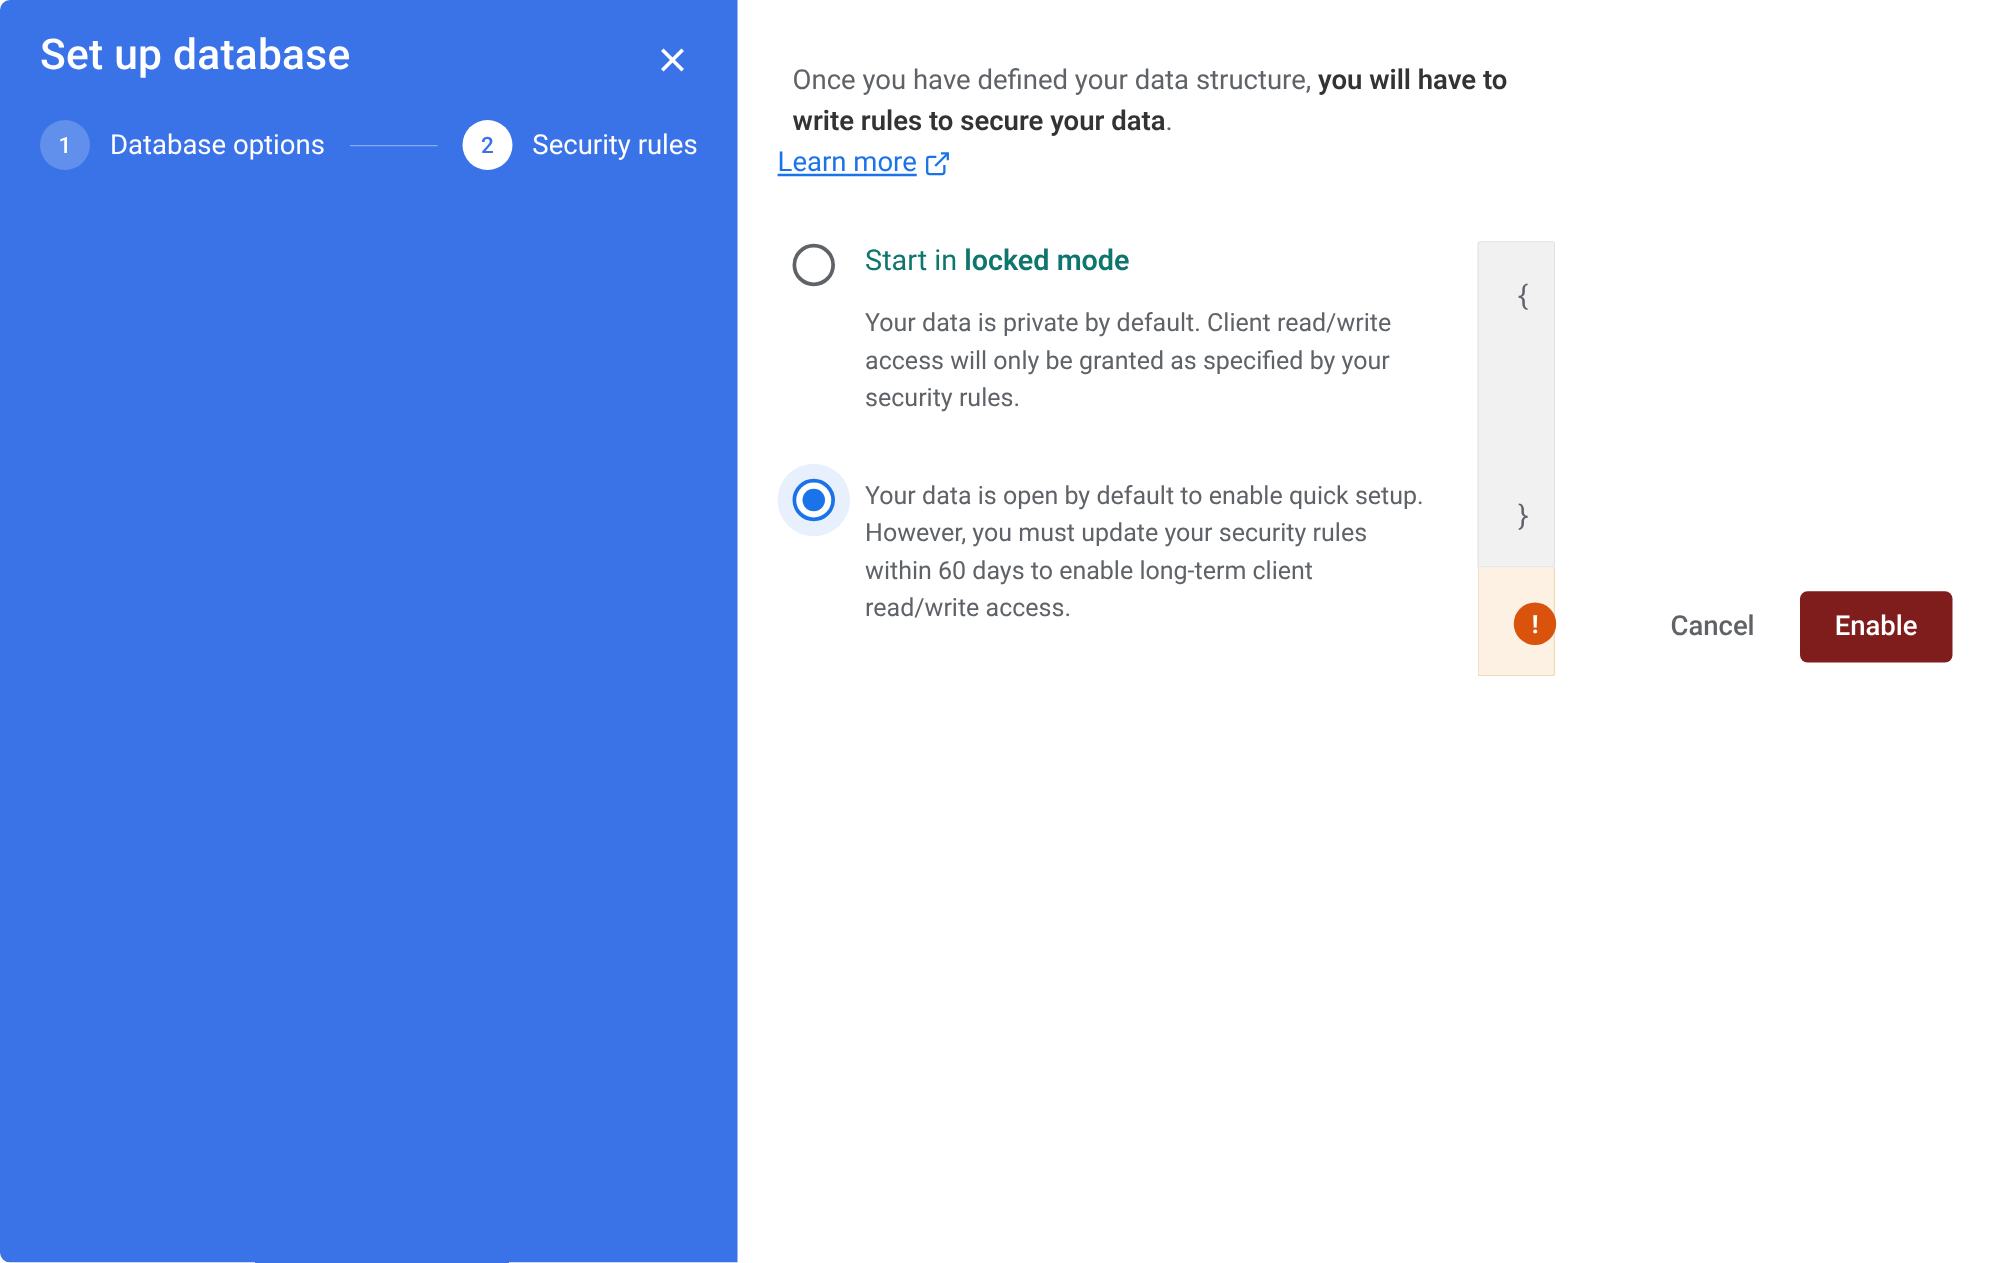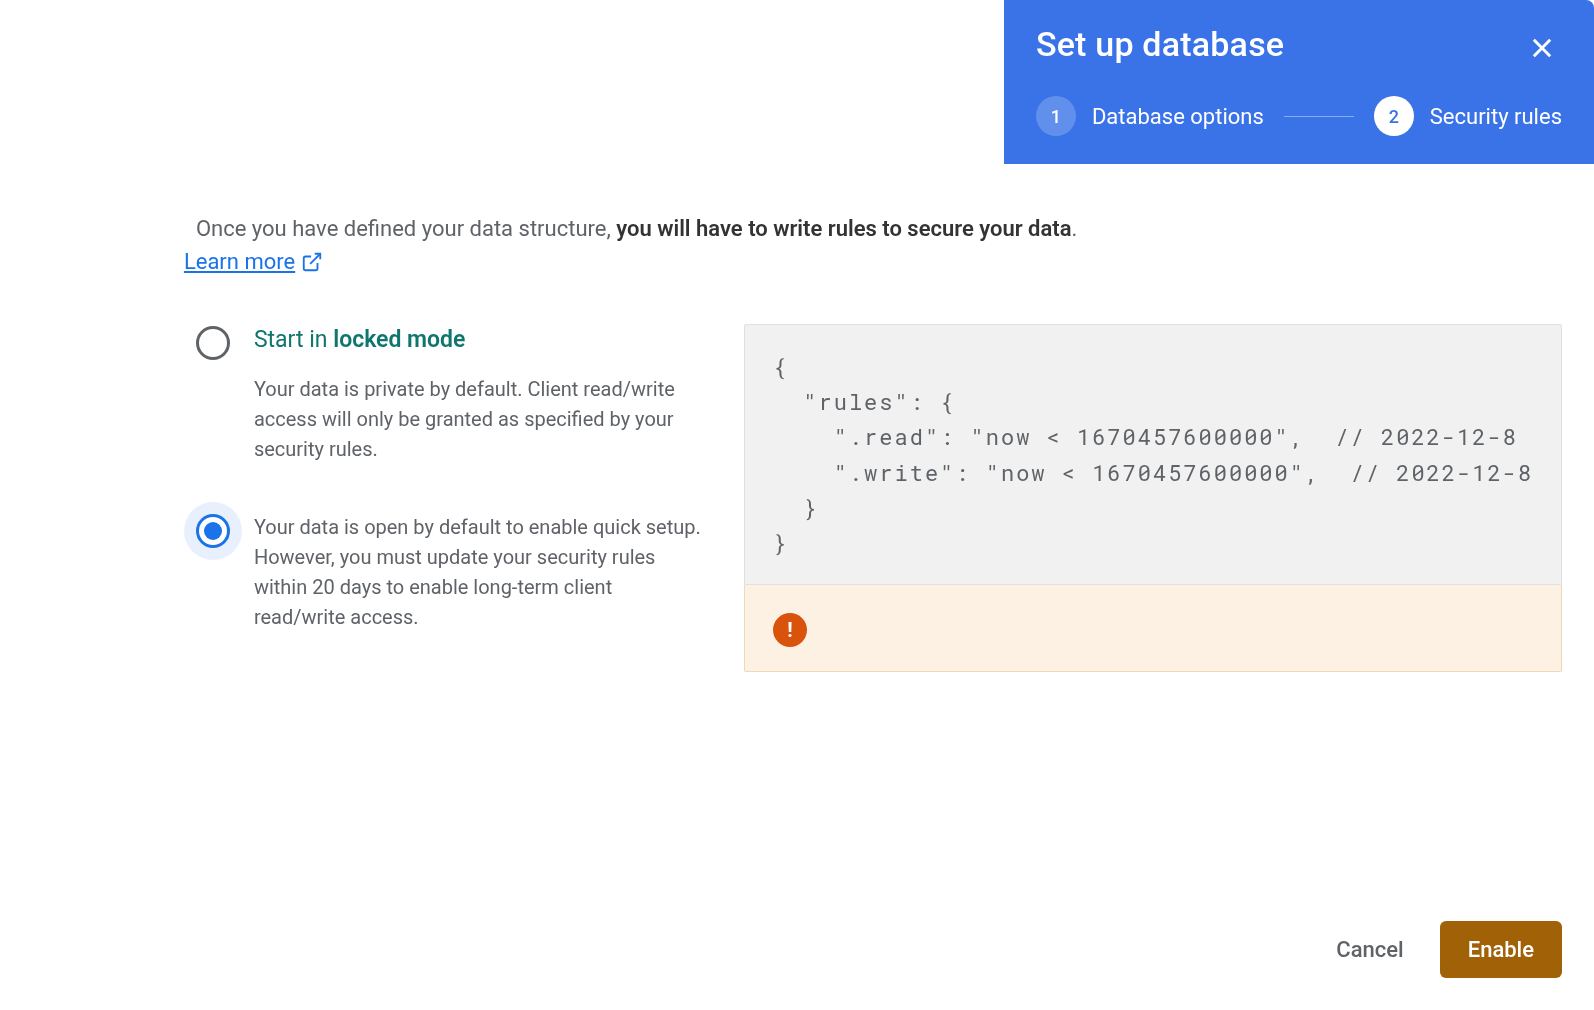--- a/index.html
+++ b/index.html
@@ -11,24 +11,23 @@
       font-family: 'Roboto', -apple-system, BlinkMacSystemFont, 'Segoe UI', Arial, sans-serif;
       background: #fff;
       width: 1594px;
       height: 1010px;
       overflow: hidden;
     }
     .modal {
       width: 100%;
       height: 100%;
       display: flex;
-      flex-direction: column;
+      flex-direction: row;
       border-radius: 8px;
       overflow: hidden;
-      align-items: flex-end;
     }
     .header {
       background: #3a73e8;
       color: #fff;
       padding: 24px 32px 28px 32px;
       position: relative;
     }
     .header-title {
       font-size: 34px;
       font-weight: 500;
@@ -242,21 +241,21 @@
       padding: 16px 28px;
       border-radius: 6px;
       cursor: pointer;
       font-family: inherit;
     }
     .btn-cancel {
       background: transparent;
       color: #5f6368;
     }
     .btn-enable {
-      background: #a16207;
+      background: #7f1d1d;
       color: #fff;
     }
   </style>
 </head>
 <body>
 
 <div class="modal">
   <div class="header">
     <div class="header-title">Set up database</div>
     <button class="close-btn">
@@ -305,21 +304,21 @@
           </div>
         </div>
 
         <div class="option">
           <div class="radio selected">
             <div class="outer-ring"></div>
             <div class="circle"></div>
             <div class="dot"></div>
           </div>
           <div class="option-content">
-            <div class="option-desc">Your data is open by default to enable quick setup. However, you must update your security rules within 20 days to enable long-term client read/write access.</div>
+            <div class="option-desc">Your data is open by default to enable quick setup. However, you must update your security rules within 60 days to enable long-term client read/write access.</div>
           </div>
         </div>
       </div>
 
       <div class="preview-col">
         <div class="code-box">{
   "rules": {
     ".read": "now &lt; 1670457600000",  // 2022-12-8
     ".write": "now &lt; 1670457600000",  // 2022-12-8
   }

